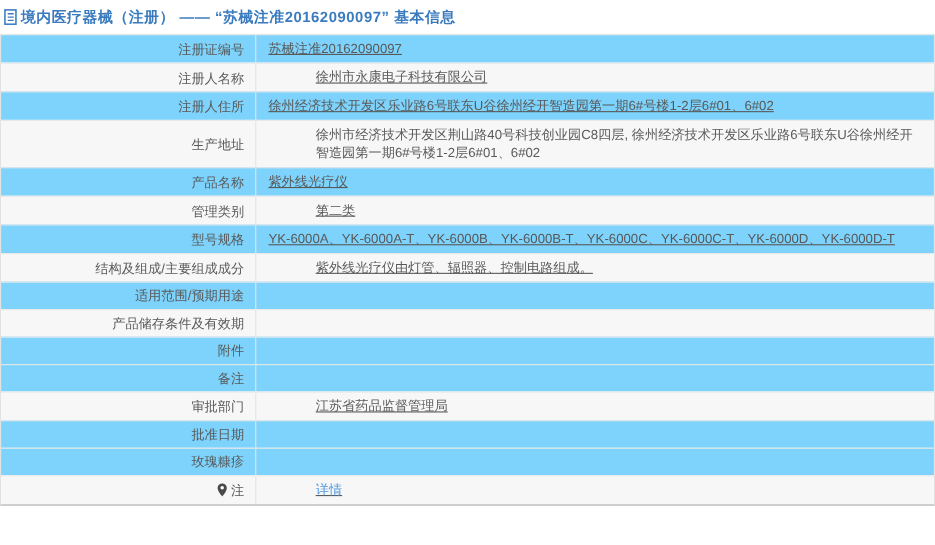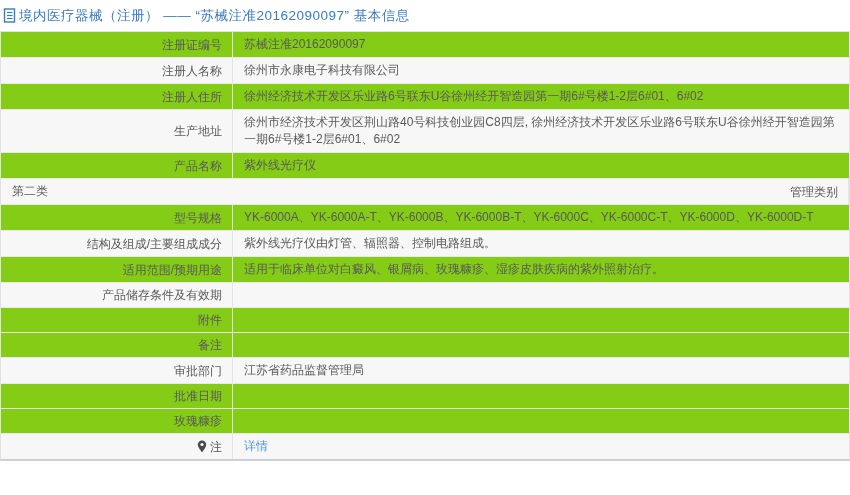--- a/index.html
+++ b/index.html
@@ -3,33 +3,33 @@
 <meta charset="utf-8">
 <style>
   * { margin:0; padding:0; box-sizing:border-box; }
   html,body { width:850px; height:495px; background:#fff; overflow:hidden;
               font-family:"Liberation Sans","DejaVu Sans",sans-serif; }
   .page { width:850px; height:495px; background:#fff; }
 
   
   .header { height:31px; display:flex; align-items:center; padding:0 10px 0 3px; background:#fff; }
   .doc-icon { width:14px; height:15px; margin-right:2px; flex:0 0 auto; display:inline-block; }
-  .title { color:#3a7bbf; font-size:13.5px; font-weight:normal; letter-spacing:0.5px; white-space:nowrap; }
+  .title { color:#3a7bbf; font-size:13.5px; font-weight:bold; letter-spacing:0.5px; white-space:nowrap; }
 
   
   .info-table { width:850px; border:1px solid #e2e2e2; border-bottom:2px solid #cfcfcf; background:#fff; }
-  .row { display:flex; align-items:stretch; min-height:25px; border-top:1px solid #e8e8e8; background:#84cc16; }
+  .row { display:flex; align-items:stretch; min-height:25px; border-top:1px solid #e8e8e8; background:#7dd3fc; }
   .row:first-child { border-top:none; }
-  .row.alt { background:#f7f7f7; }
+  .row.alt { background:#f7f7f7;gap:43px; }
   .cell { font-size:12px; color:#595959; line-height:16px; padding:4px 0; display:flex; align-items:center; }
   .cell.label { flex:0 0 232px; justify-content:flex-end; text-align:right;
                 padding-right:10px; border-right:1px solid #e4e4e4; }
   .cell.value { flex:1 1 auto; padding-left:11px; padding-right:12px; text-align:left;
                 display:block; padding-top:4px; padding-bottom:4px; line-height:17px; align-self:center; }
-  .cell.value.vcenter { display:flex; align-items:center; }
+  .cell.value.vcenter { display:flex; align-items:center;text-decoration:underline; }
   a.details { color:#4f97dd; text-decoration:none; font-size:12px; }
   .pin-icon { width:10px; height:13px; margin-right:3px; display:inline-block; flex:0 0 auto; }
 </style>
 </head>
 <body>
 
 <div class="page">
 
   <div class="header">
     <span class="doc-icon">
@@ -64,37 +64,36 @@
       <div class="cell label">生产地址</div>
       <div class="cell value">徐州市经济技术开发区荆山路40号科技创业园C8四层, 徐州经济技术开发区乐业路6号联东U谷徐州经开智造园第一期6#号楼1-2层6#01、6#02</div>
     </div>
 
     <div class="row">
       <div class="cell label">产品名称</div>
       <div class="cell value vcenter">紫外线光疗仪</div>
     </div>
 
     <div class="row alt">
+      <div class="cell label">管理类别</div>
       <div class="cell value vcenter">第二类</div>
-      <div class="cell label">管理类别</div>
     </div>
 
     <div class="row">
       <div class="cell label">型号规格</div>
       <div class="cell value vcenter">YK-6000A、YK-6000A-T、YK-6000B、YK-6000B-T、YK-6000C、YK-6000C-T、YK-6000D、YK-6000D-T</div>
     </div>
 
     <div class="row alt">
       <div class="cell label">结构及组成/主要组成成分</div>
       <div class="cell value vcenter">紫外线光疗仪由灯管、辐照器、控制电路组成。</div>
     </div>
 
     <div class="row">
       <div class="cell label">适用范围/预期用途</div>
-      <div class="cell value vcenter">适用于临床单位对白癜风、银屑病、玫瑰糠疹、湿疹皮肤疾病的紫外照射治疗。</div>
     </div>
 
     <div class="row alt">
       <div class="cell label">产品储存条件及有效期</div>
       <div class="cell value vcenter"></div>
     </div>
 
     <div class="row">
       <div class="cell label">附件</div>
       <div class="cell value vcenter"></div>

